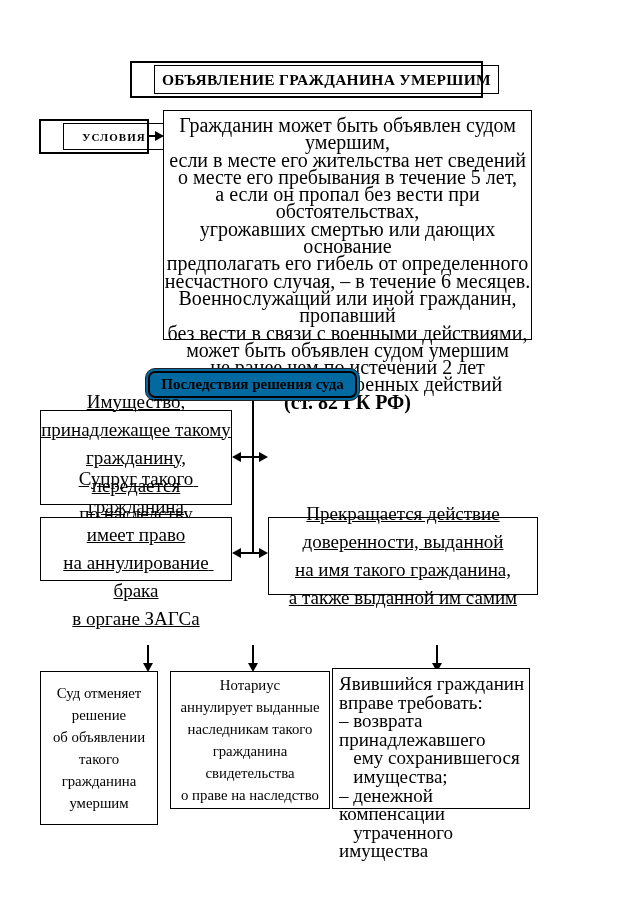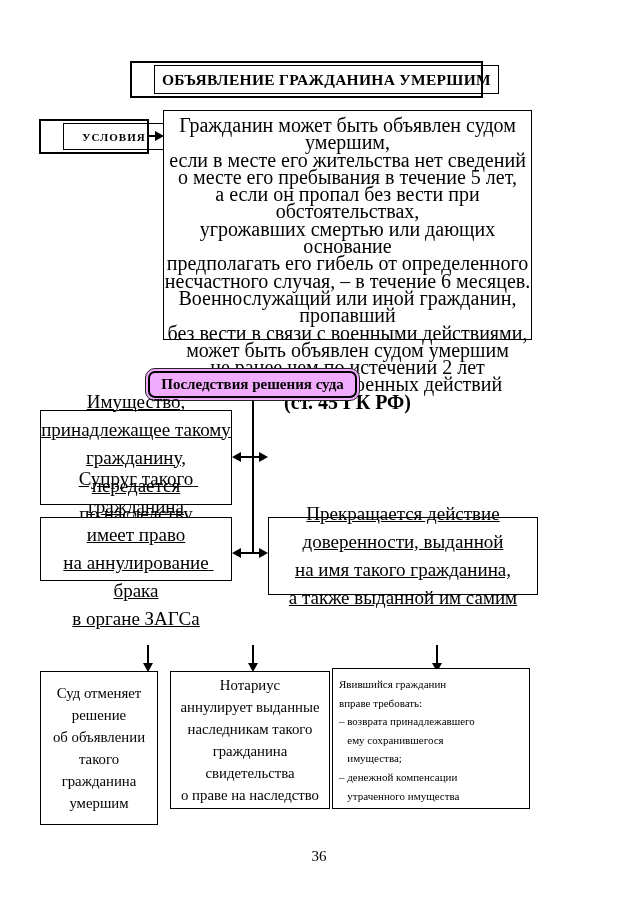--- a/index.html
+++ b/index.html
@@ -4,35 +4,35 @@
 <style>
   html,body{margin:0;padding:0;background:#e8e8e8;}
   .page{
     position:relative;width:638px;height:903px;background:#ffffff;margin:0 auto;
     font-family:"Liberation Serif","DejaVu Serif",serif;color:#000;overflow:hidden;
   }
   
   .dbox{position:absolute;border:2px solid #000;padding:2px;background:#fff;box-sizing:border-box;}
   .dbox-in{border:1px solid #000;width:100%;height:100%;display:flex;align-items:center;justify-content:center;box-sizing:border-box;margin-left:20px;}
   
-  .rbox{position:absolute;border:1.5px solid #222;border-radius:10px;padding:2px;background:#f0abfc;box-sizing:border-box;}
+  .rbox{position:absolute;border:1.5px solid #222;border-radius:10px;padding:2px;background:#0369a1;box-sizing:border-box;}
   .rbox-in{border:2px solid #000;border-radius:7px;width:100%;height:100%;display:flex;align-items:center;justify-content:center;box-sizing:border-box;}
   
   .box{position:absolute;border:1.5px solid #000;background:#fff;box-sizing:border-box;
        display:flex;align-items:center;justify-content:center;text-align:center;}
   .pre{white-space:pre-wrap;}
   .b{font-weight:bold;}
   .title-t{font-size:15.5px;font-weight:bold;letter-spacing:.3px;}
   .usl-t{font-size:11px;font-weight:bold;letter-spacing:1px;}
   .hdr-t{font-size:15px;font-weight:bold;}
   .cond{flex-direction:column;justify-content:flex-start;font-size:20px;line-height:17.3px;padding-top:6px;}
   .cell{font-size:19px;line-height:28px;text-decoration:underline;}
   .tall{font-size:14.8px;line-height:22px;}
   .listbox{align-items:flex-start;justify-content:flex-start;text-align:left;
-           font-size:11px;line-height:18.6px;padding:6px 4px 10px 6px;}
+           font-size:19px;line-height:18.6px;padding:6px 4px 10px 6px;}
   
   .hline{position:absolute;height:2px;background:#000;}
   .vline{position:absolute;width:2px;background:#000;}
   .tri{position:absolute;width:0;height:0;}
   .tri-r{border-top:5px solid transparent;border-bottom:5px solid transparent;border-left:9px solid #000;}
   .tri-l{border-top:5px solid transparent;border-bottom:5px solid transparent;border-right:9px solid #000;}
   .tri-d{border-left:5px solid transparent;border-right:5px solid transparent;border-top:9px solid #000;}
   .pagenum{position:absolute;left:0;top:848;width:638px;text-align:center;font-size:15px;}
 </style>
 </head>
@@ -61,21 +61,21 @@
 о месте его пребывания в течение 5 лет,
 а если он пропал без вести при обстоятельствах,
 угрожавших смертью или дающих основание
 предполагать его гибель от определенного
 несчастного случая, – в течение 6 месяцев.
 Военнослужащий или иной гражданин, пропавший
 без вести в связи с военными действиями,
 может быть объявлен судом умершим
 не ранее чем по истечении 2 лет
 со дня окончания военных действий</div>
-    <div class="b">(ст. 45 ГК РФ)</div>
+    <div class="b">(ст. 82 ГК РФ)</div>
   </div>
 
   <div class="rbox" style="left:145px;top:368px;width:215px;height:33px;">
     <div class="rbox-in">
       <span class="hdr-t">Последствия решения суда</span>
     </div>
   </div>
 
   <div class="vline" style="left:252px;top:401px;height:153px;"></div>
 
@@ -123,15 +123,14 @@
 свидетельства
 о праве на наследство</div>
   <div class="box listbox pre" style="left:332px;top:668px;width:198px;height:141px;">Явившийся гражданин
 вправе требовать:
 – возврата принадлежавшего
    ему сохранившегося
    имущества;
 – денежной компенсации
    утраченного имущества</div>
 
-  <div class="pagenum" style="top:848px;">36</div>
 
 </div>
 
 </body></html>

